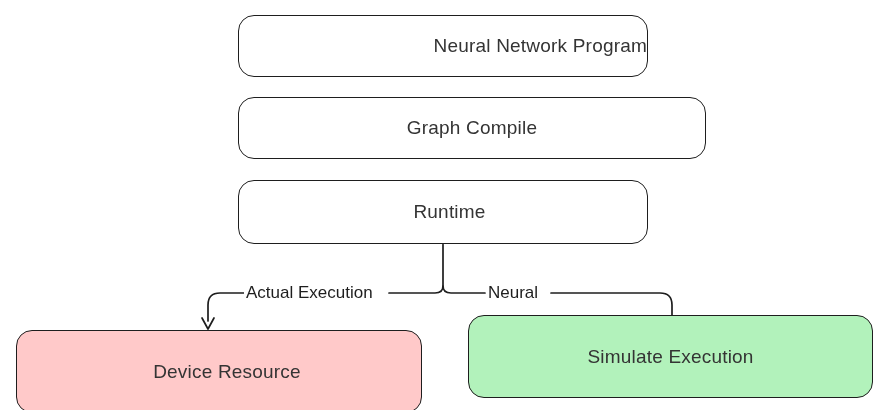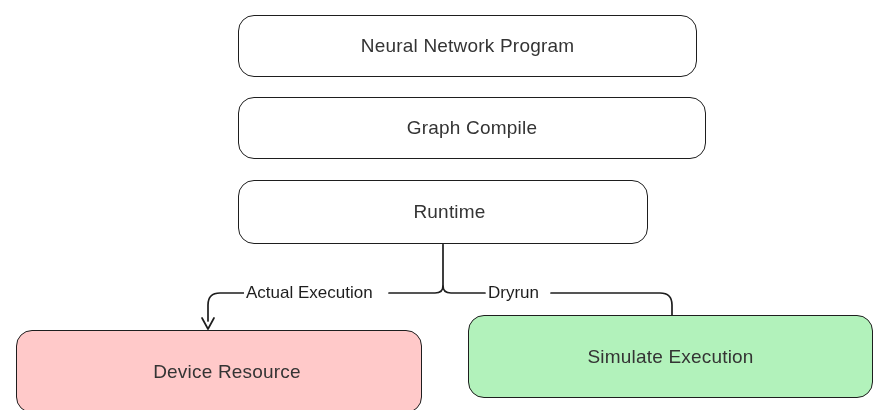--- a/index.html
+++ b/index.html
@@ -24,21 +24,21 @@
     display: flex;
     align-items: center;
     justify-content: center;
   }
   .node .node-label {
     font-size: 19px;
     color: #343434;
     letter-spacing: 0.2px;
     white-space: nowrap;
   }
-  .node-nnp      { left: 238px; top: 15px;  width: 459px; height: 62px; }
+  .node-nnp      { left: 238px; top: 15px;  width: 410px; height: 62px; justify-content: flex-end; }
   .node-compile  { left: 238px; top: 97px;  width: 468px; height: 62px; }
   .node-runtime  { left: 238px; top: 180px; width: 410px; height: 64px; padding-left: 13px; }
   .node-device   { left: 16px;  top: 330px; width: 406px; height: 83px; padding-left: 16px; }
   .node-simulate { left: 468px; top: 315px; width: 405px; height: 83px; text-align: right; }
 
   .edge-label {
     position: absolute;
     top: 281px;
     height: 24px;
     line-height: 24px;
@@ -100,15 +100,15 @@
   <div class="node node-device" style="background-color: rgb(255, 201, 201);">
     <span class="node-label">Device Resource</span>
   </div>
 
   <div class="node node-simulate" style="background-color: rgb(178, 242, 187);">
     <span class="node-label">Simulate Execution</span>
   </div>
 
   <div class="edge-label edge-label-actual">Actual Execution</div>
 
-  <div class="edge-label edge-label-dryrun">Dryrun</div>
+  <div class="edge-label edge-label-dryrun">Neural</div>
 
 </div>
 
 </body></html>

